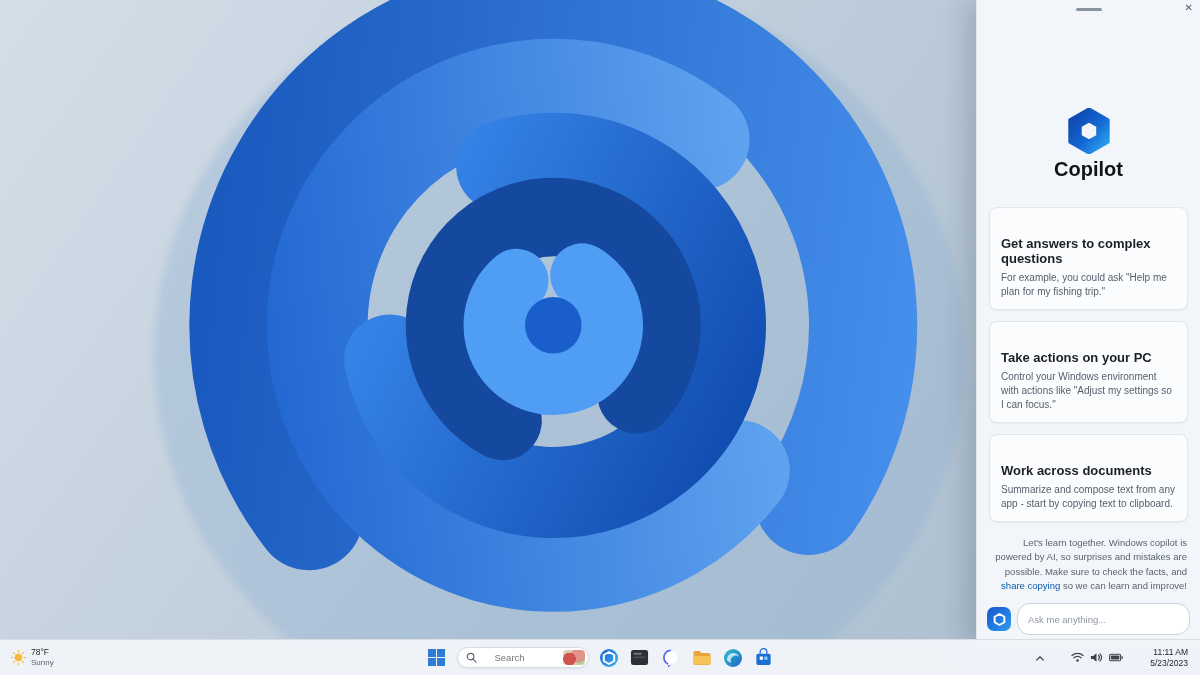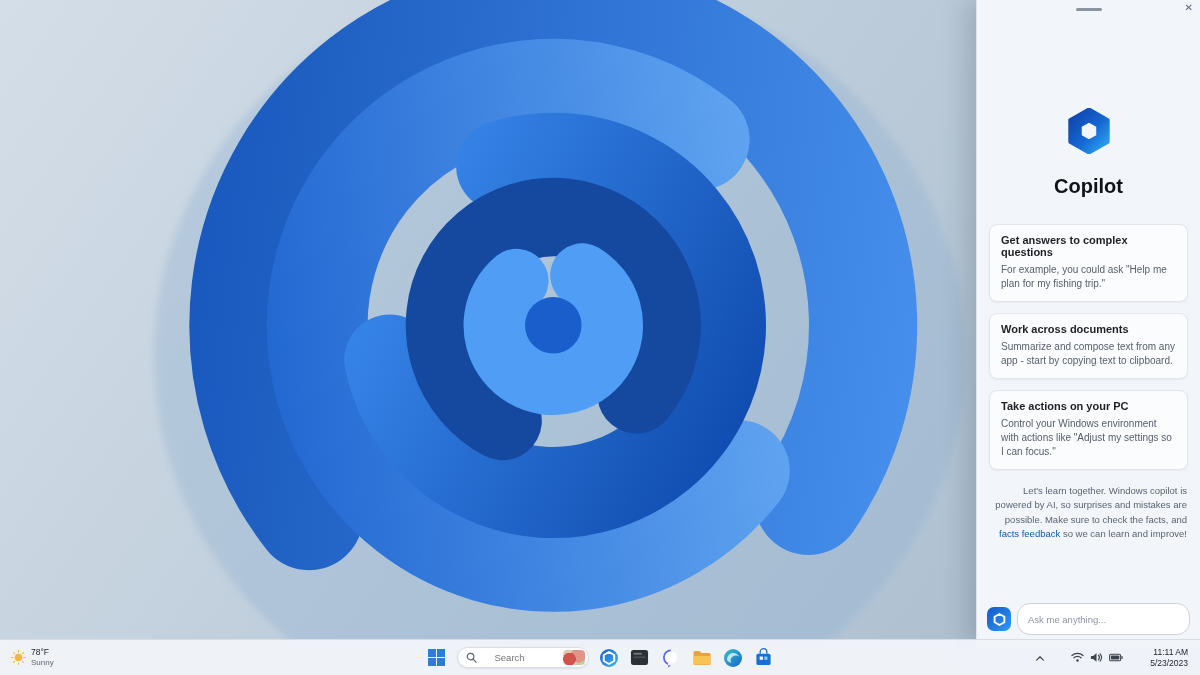--- a/index.html
+++ b/index.html
@@ -16,25 +16,25 @@
   .copilot-panel { position:absolute; top:0; right:0; width:224px; bottom:28px;
     background:#f2f5f9; border-left:1px solid #dfe3e9;
     box-shadow:-10px 0 24px rgba(25,38,56,.18);
     display:flex; flex-direction:column; }
   .panel-header { height:20px; position:relative; flex:none; }
   .drag-handle { width:26px; height:3px; border-radius:2px; background:#8a93a0; margin:8px auto 0; }
   .close-btn { position:absolute; top:3px; right:7px; background:none; border:0;
     color:#5a6472; font-size:10px; line-height:1; cursor:pointer; font-family:inherit; }
   .logo-block { margin-top:88px; text-align:center; flex:none; }
   .logo-block svg { width:46px; height:46px; }
-  .copilot-title { font-size:20px; font-weight:bold; color:#101418; margin-top:17px; }
+  .copilot-title { font-size:20px; font-weight:bold; color:#101418; margin-top:0; }
   .cards { margin-top:26px; padding:0 12px; display:flex; flex-direction:column; gap:11px; flex:none; }
   .card { background:#fbfcfe; border:1px solid #e2e6ec; border-radius:8px;
     padding:9px 11px 10px; box-shadow:0 1px 2px rgba(20,30,50,.05); text-align:left; }
-  .card-title { font-size:11px; font-weight:bold; color:#1c1f24; margin-bottom:5px; }
+  .card-title { font-size:13px; font-weight:bold; color:#1c1f24; margin-bottom:5px;margin-top:19px; }
   .card-body { font-size:10px; color:#555e6b; line-height:1.4; }
   .disclaimer { margin:14px 13px 0 18px; font-size:9.5px; line-height:1.5;
     color:#5a6472; text-align:right; }
   .disclaimer a { color:#0b5cad; text-decoration:none; cursor:pointer; }
   .panel-spacer { flex:1; }
   .input-row { display:flex; align-items:center; gap:6px; margin:0 10px 12px; flex:none; }
   .input-icon { width:24px; height:24px; border-radius:7px; border:0; cursor:pointer;
     background:linear-gradient(135deg,#1557cf,#2f9bf0);
     display:flex; align-items:center; justify-content:center; flex:none; }
   .ask-input { flex:1; height:32px; border-radius:13px; border:1px solid #ccd3dc;
@@ -128,30 +128,30 @@
       </svg>
       <div class="copilot-title">Copilot</div>
     </div>
 
     <div class="cards">
       <div class="card">
         <div class="card-title">Get answers to complex questions</div>
         <div class="card-body">For example, you could ask "Help me plan for my fishing trip."</div>
       </div>
       <div class="card">
+        <div class="card-title">Take actions on your PC</div>
+        <div class="card-body">Control your Windows environment with actions like "Adjust my settings so I can focus."</div>
+      </div>
+      <div class="card">
         <div class="card-title">Work across documents</div>
         <div class="card-body">Summarize and compose text from any app - start by copying text to clipboard.</div>
       </div>
-      <div class="card">
-        <div class="card-title">Take actions on your PC</div>
-        <div class="card-body">Control your Windows environment with actions like "Adjust my settings so I can focus."</div>
-      </div>
-    </div>
-
-    <p class="disclaimer"><span>Let's learn together. Windows copilot is powered by AI, so surprises and mistakes are possible. Make sure to check the facts, and </span><a>facts feedback</a><span> so we can learn and improve!</span></p>
+    </div>
+
+    <p class="disclaimer"><span>Let's learn together. Windows copilot is powered by AI, so surprises and mistakes are possible. Make sure to check the facts, and </span><a>share copying</a><span> so we can learn and improve!</span></p>
 
     <div class="panel-spacer"></div>
 
     <div class="input-row">
       <button class="input-icon">
         <svg viewBox="0 0 16 16" width="13" height="13">
           <path fill="none" stroke="#ffffff" stroke-width="2.4" stroke-linejoin="round" d="M14 11.4 L8 14.8 L2 11.4 L2 4.6 L8 1.2 L14 4.6 Z"></path>
         </svg>
       </button>
       <input class="ask-input" type="text" placeholder="Ask me anything..." style="">

